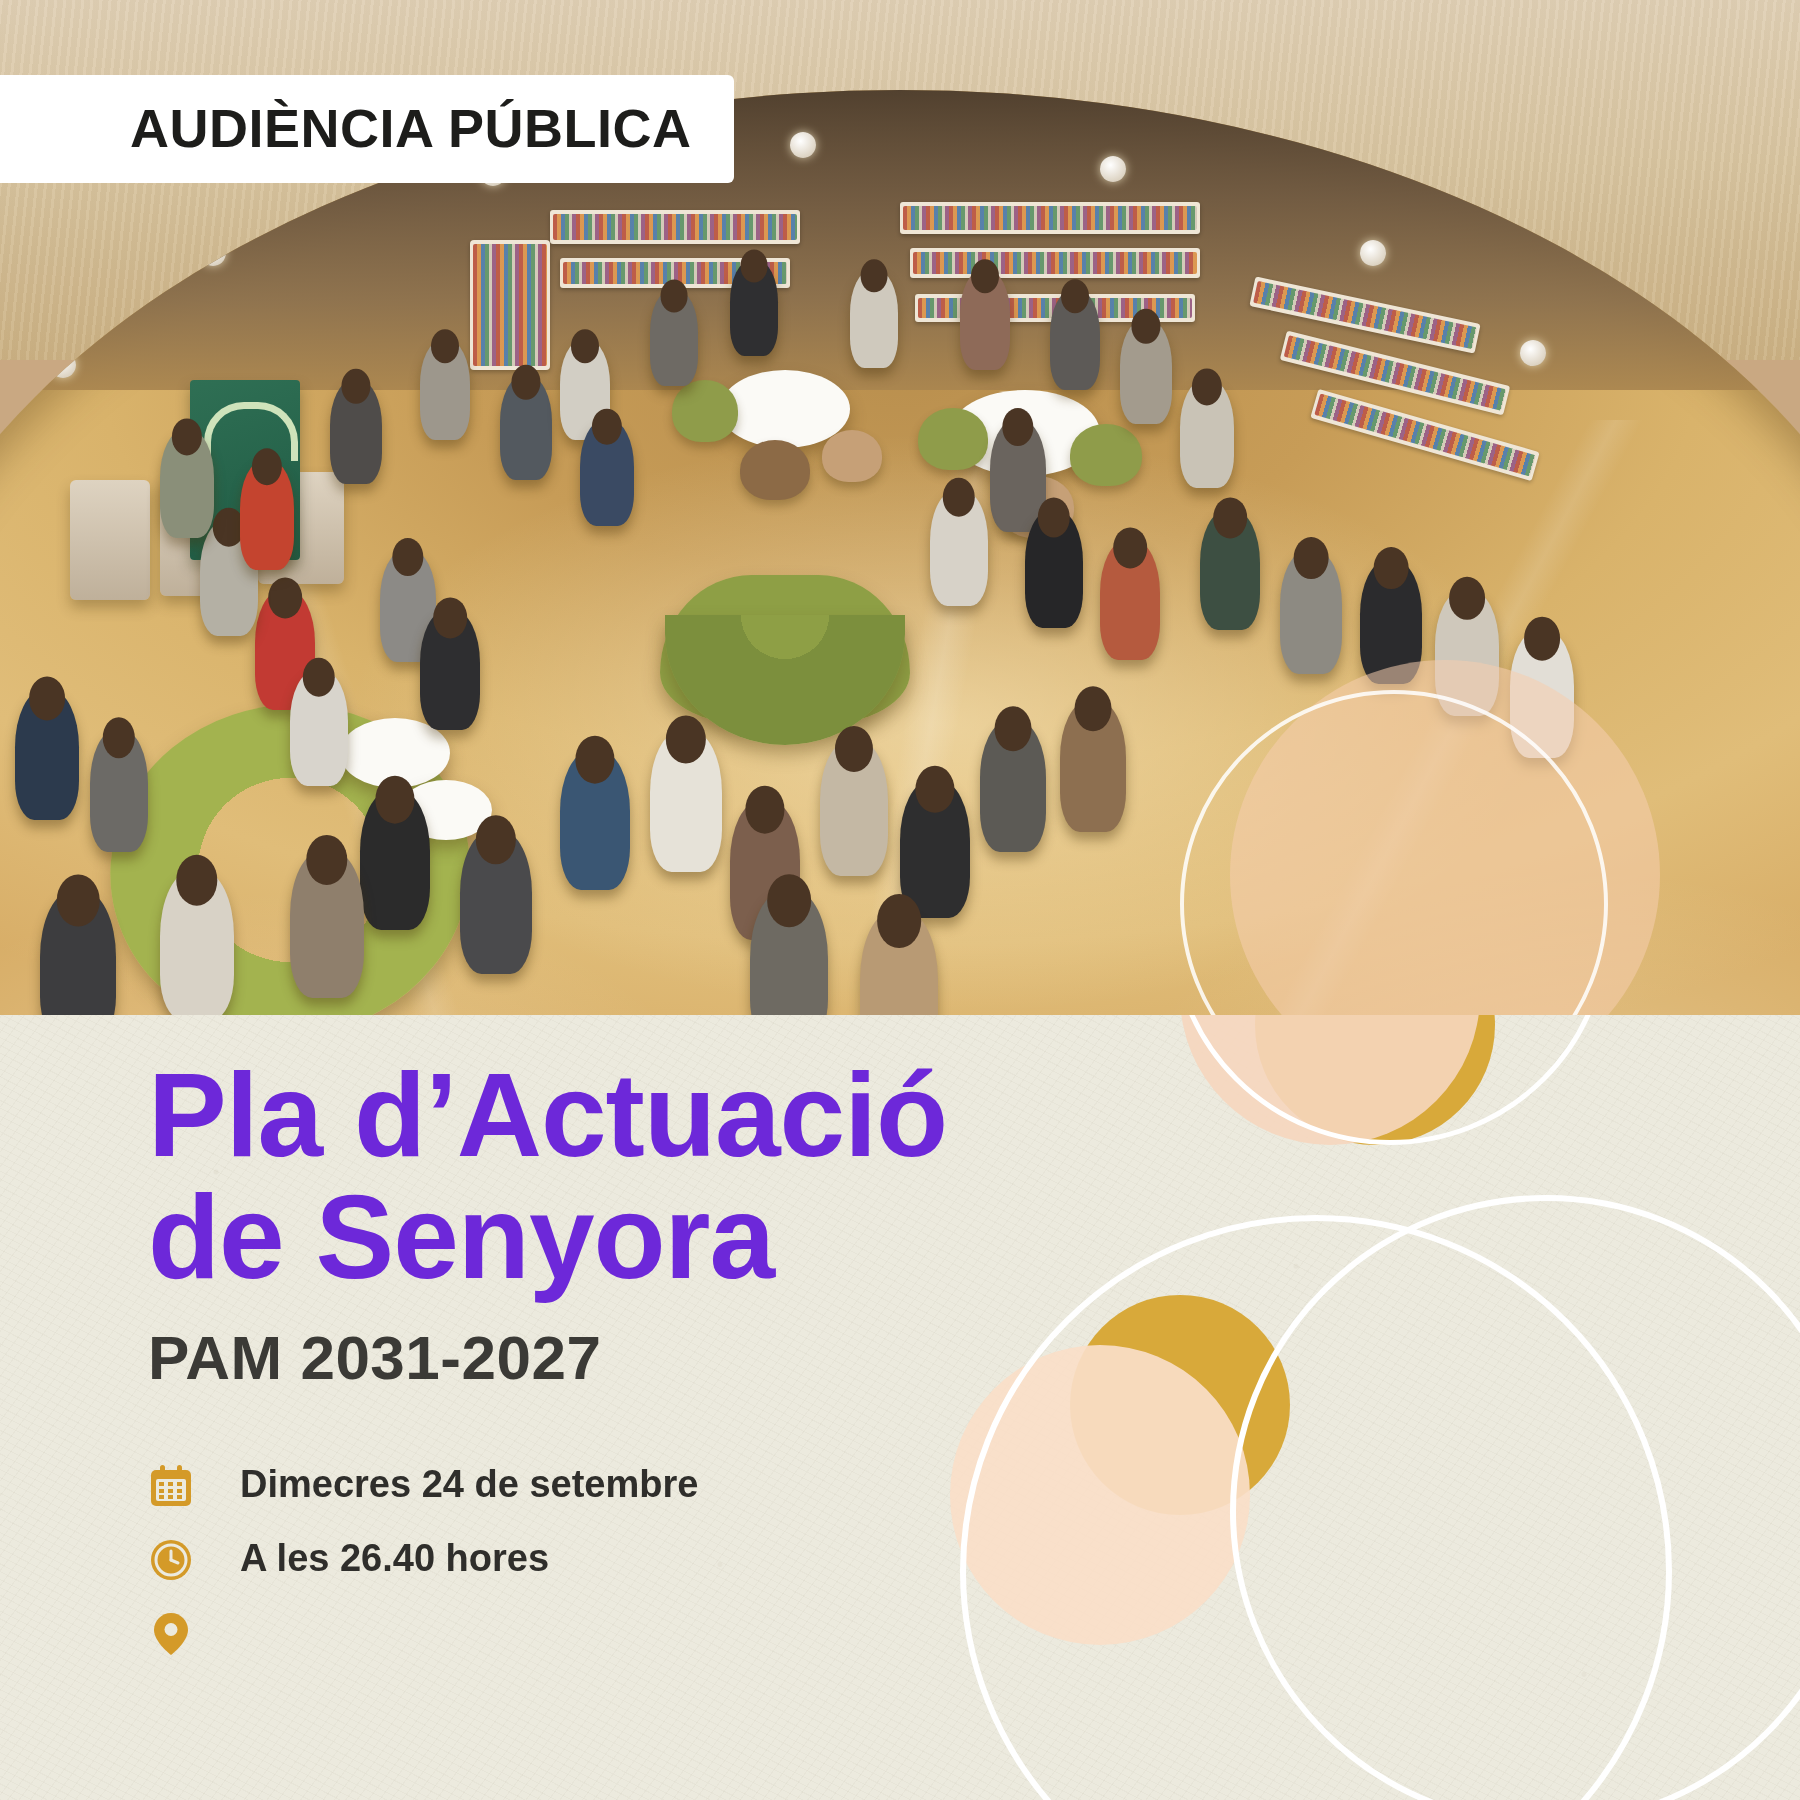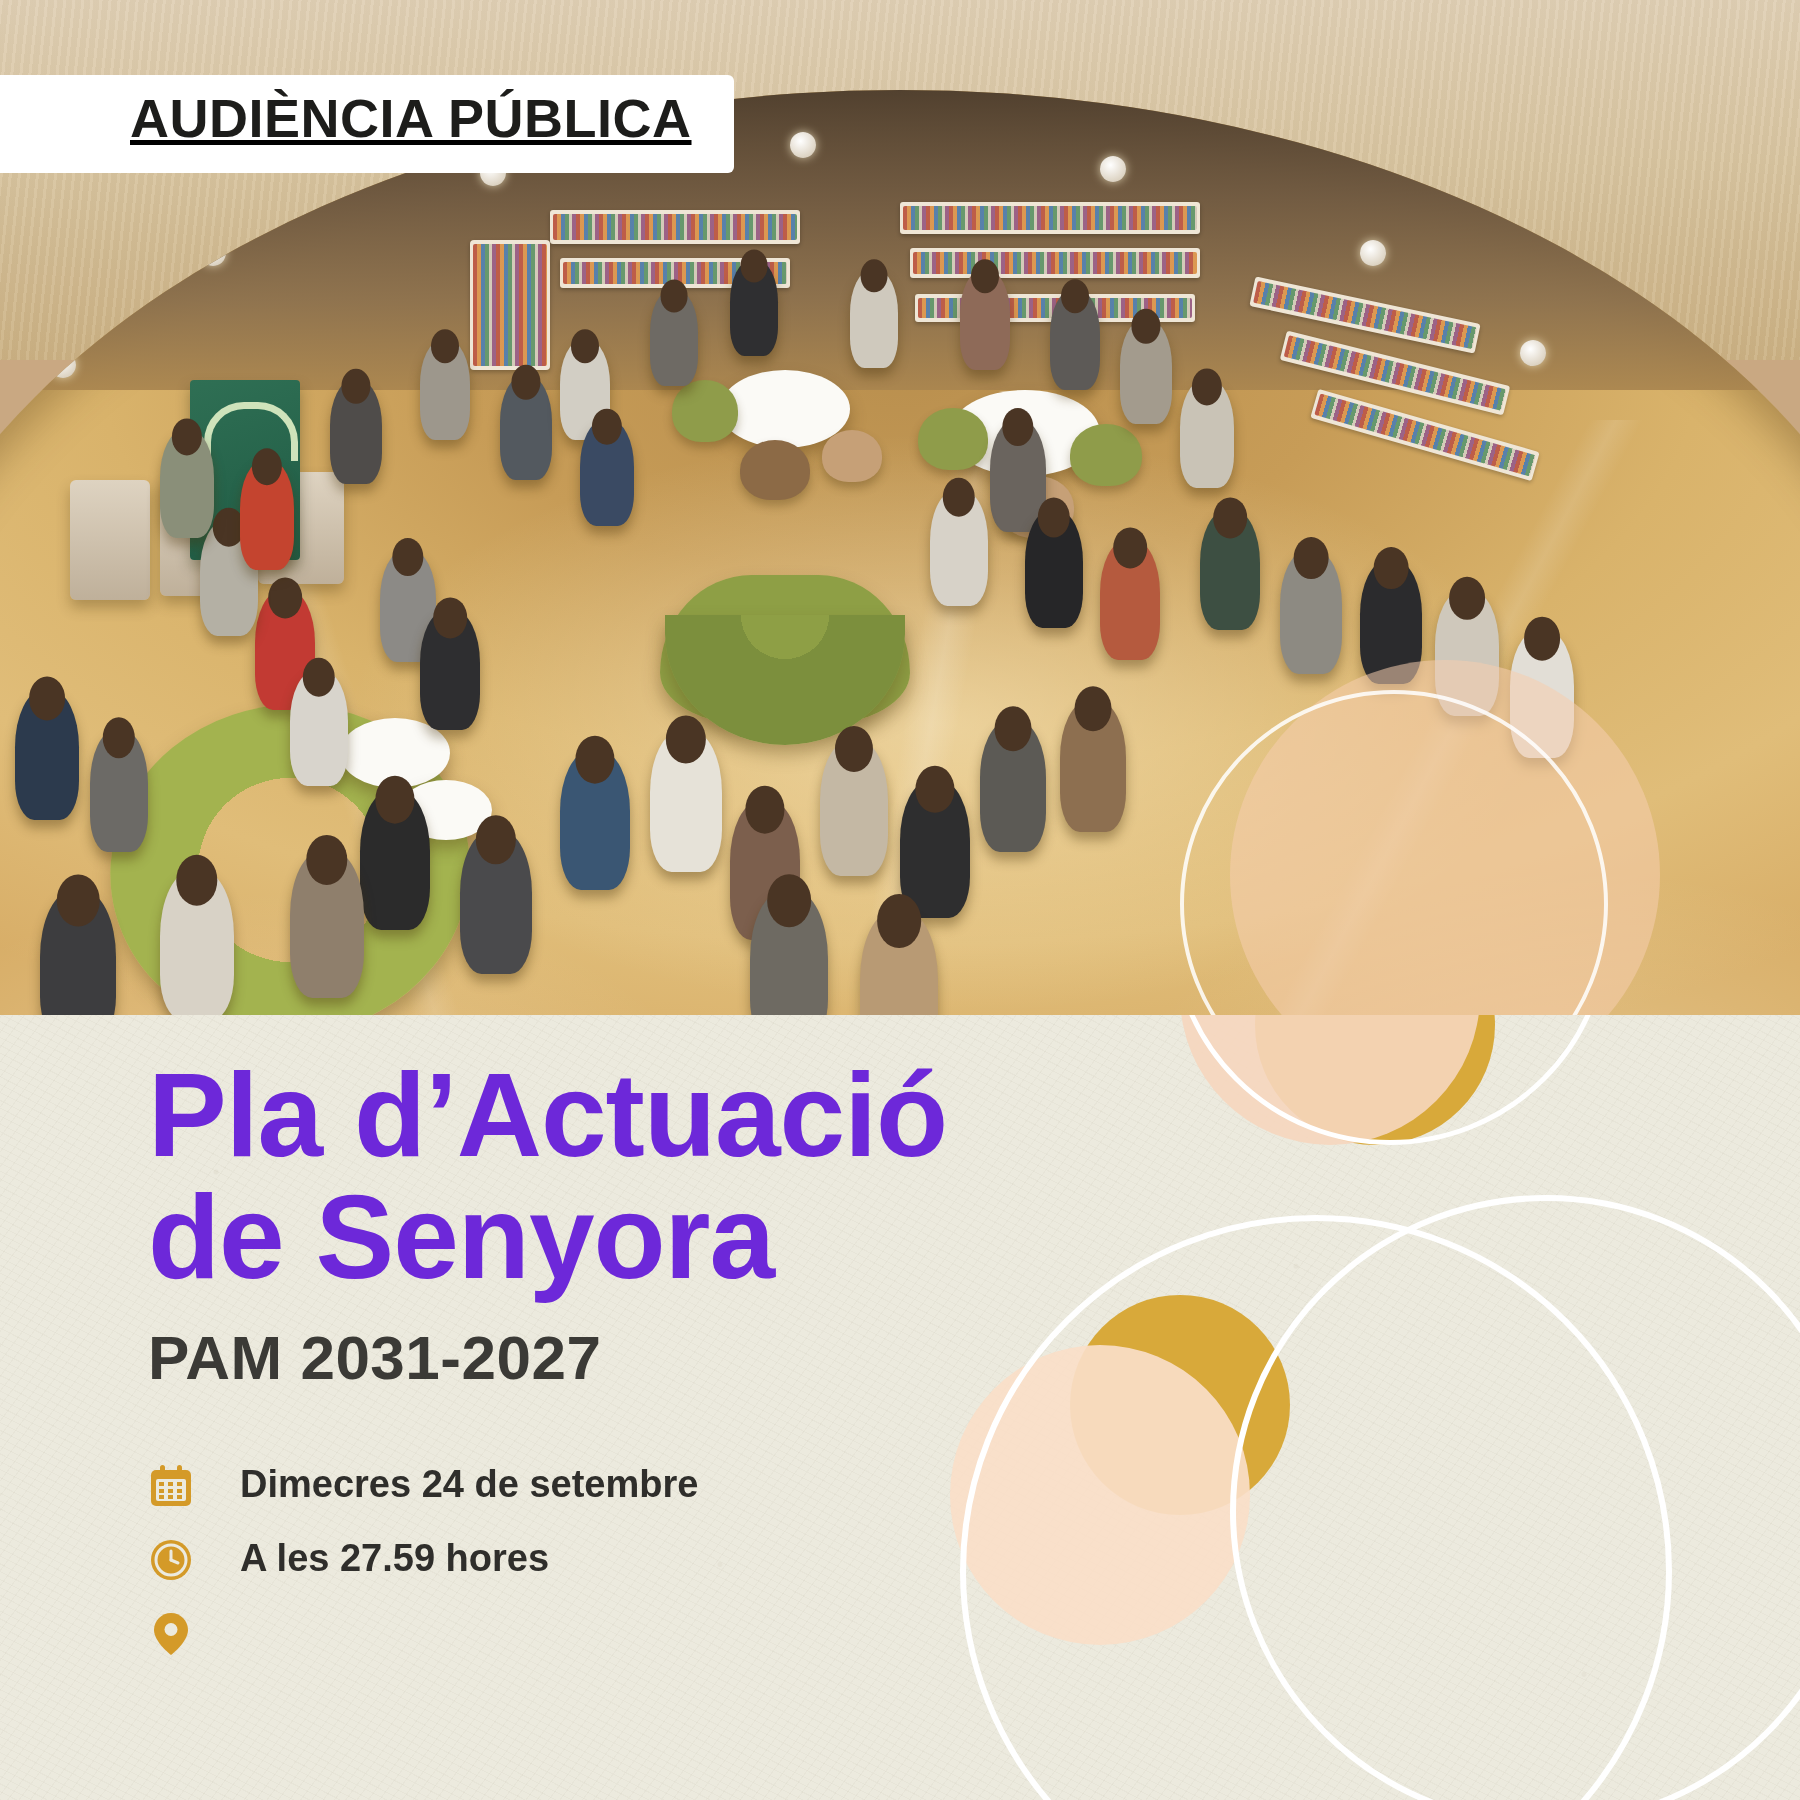--- a/index.html
+++ b/index.html
@@ -185,24 +185,23 @@
   .deco-circle {
     position: absolute;
     border-radius: 50%;
   }
 
   
   .header-tab {
     position: absolute;
     left: 0; top: 75px;
     background: #ffffff;
-    padding: 12px 42px 24px 130px;
+    padding: 22px 42px 24px 130px;
     border-radius: 0 6px 6px 0;
     z-index: 8;
-    text-decoration: underline;
   }
   .header-tab .kicker {
     font-size: 54px;
     font-weight: bold;
     letter-spacing: .5px;
     color: #1d1d1b;
     white-space: nowrap;
     font-family: "Liberation Sans", sans-serif;
   }
 
@@ -443,21 +442,21 @@
 
         <div class="detail-row">
           <span class="detail-icon">
             <svg width="46" height="46" viewBox="0 0 46 46">
               <circle cx="23" cy="23" r="20" fill="#d49a28"></circle>
               <circle cx="23" cy="23" r="15" fill="none" stroke="#eceade" stroke-width="3"></circle>
               <line x1="23" y1="23" x2="23" y2="14" stroke="#eceade" stroke-width="3" stroke-linecap="round"></line>
               <line x1="23" y1="23" x2="30" y2="26" stroke="#eceade" stroke-width="3" stroke-linecap="round"></line>
             </svg>
           </span>
-          <span class="detail-text">A les 27.59 hores</span>
+          <span class="detail-text">A les 26.40 hores</span>
         </div>
 
         <div class="detail-row">
           <span class="detail-icon">
             <svg width="46" height="46" viewBox="0 0 46 46">
               <path d="M23 2 C13.6 2 6 9.6 6 19 C6 31 23 44 23 44 C23 44 40 31 40 19 C40 9.6 32.4 2 23 2 Z" fill="#d49a28"></path>
               <circle cx="23" cy="18.5" r="6.5" fill="#eceade"></circle>
             </svg>
           </span>
           <span class="detail-text">

